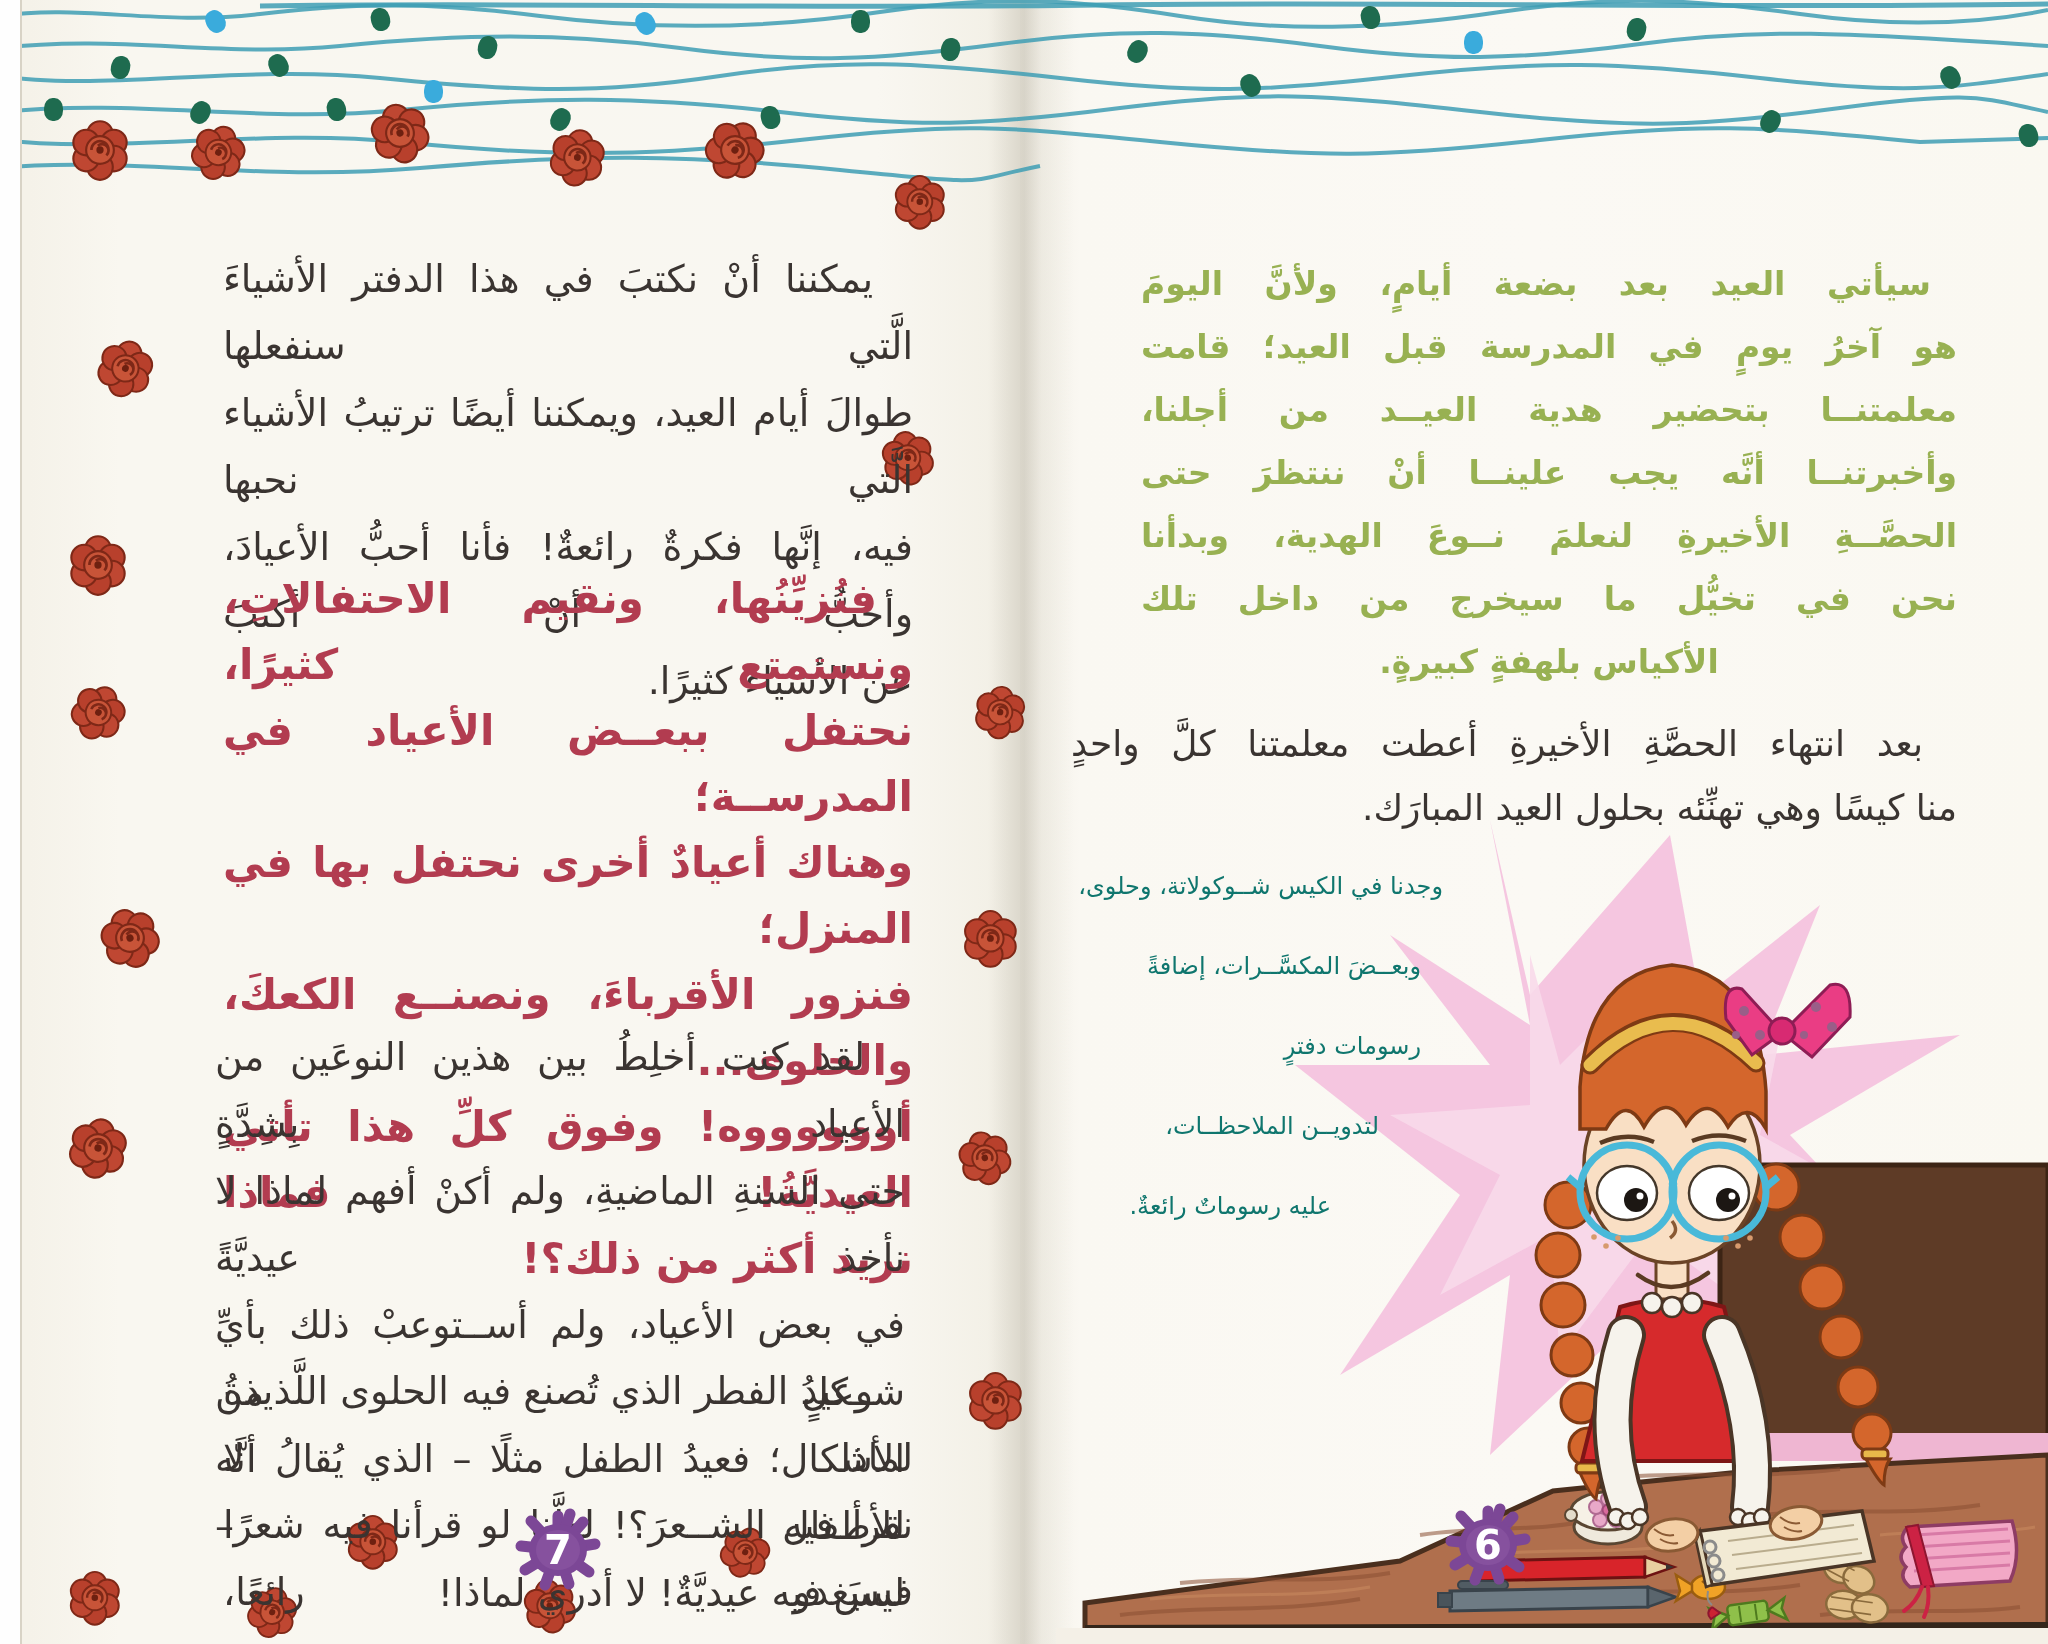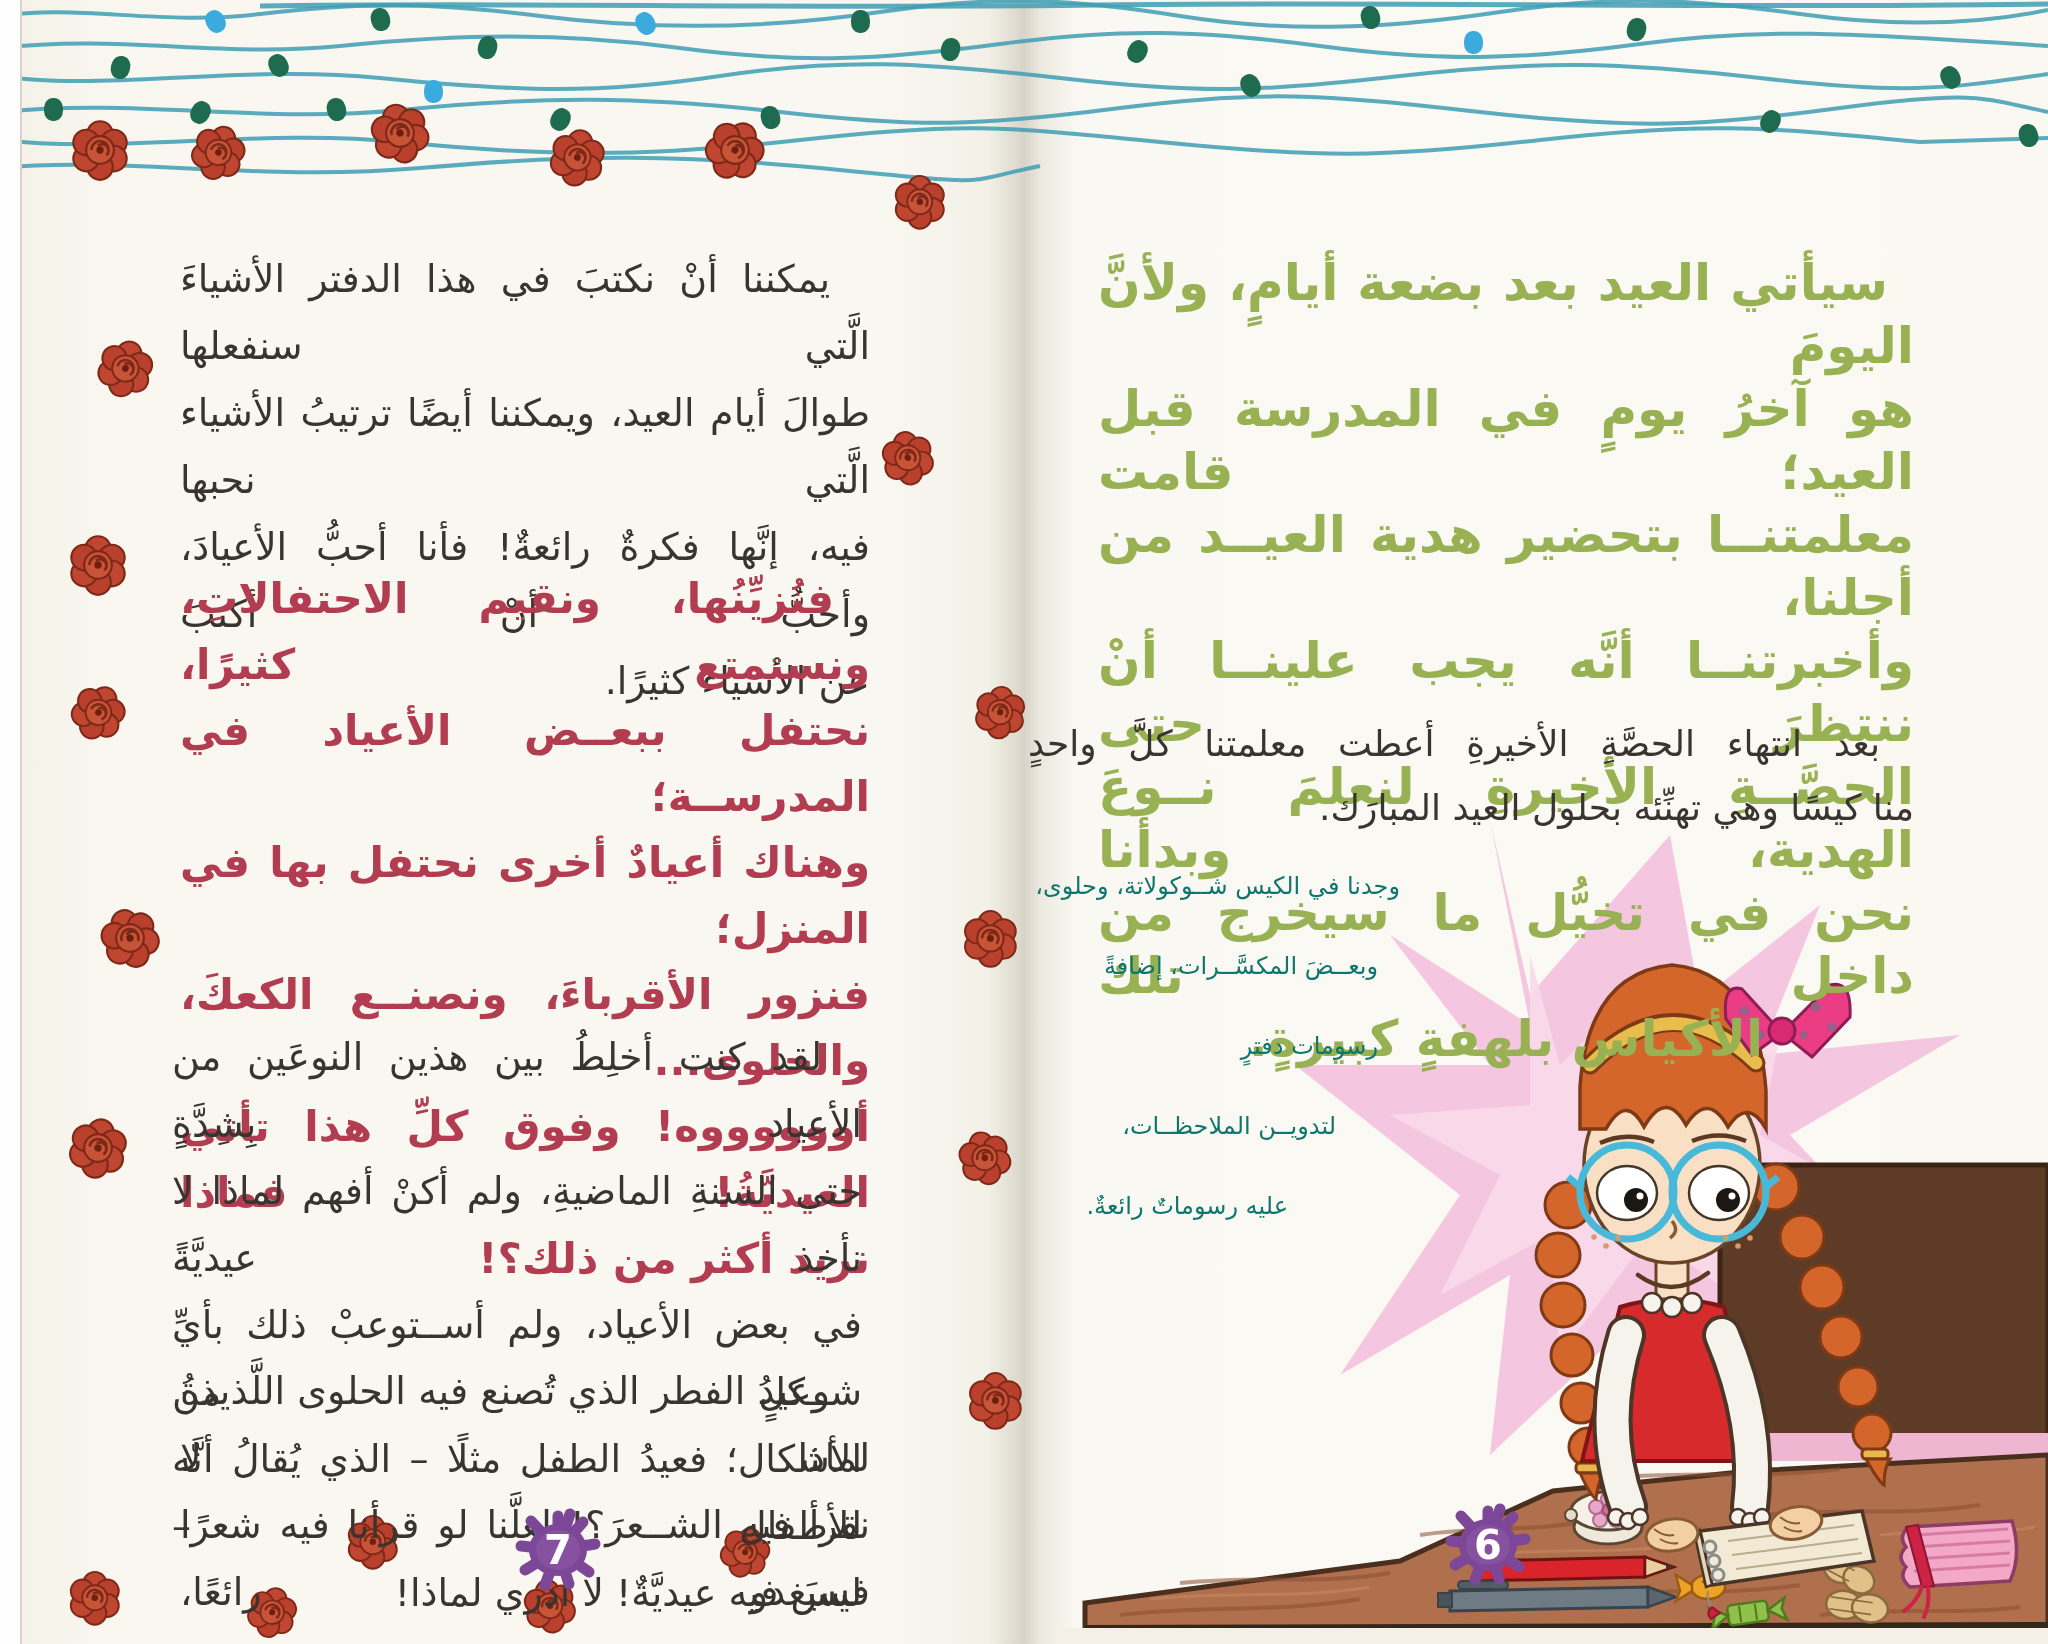--- a/index.html
+++ b/index.html
@@ -15,34 +15,34 @@
   #bottom-edge-strip{position:absolute;left:1056px;top:1628px;width:992px;height:16px;background:#f4f0e7;}
 
   
   #top-deco{position:absolute;left:0;top:0;width:2048px;height:190px;}
   .rose{position:absolute;width:64px;height:64px;}
   .wave-dot{position:absolute;width:19px;height:23px;border-radius:45%;}
   .dot-dg{background:#1e6b4f;}
   .dot-lb{background:#3aabdc;}
 
   
-  .para{position:absolute;direction:rtl;unicode-bidi:embed;}
+  .para{position:absolute;direction:rtl;unicode-bidi:embed;margin-left:43px;}
   .para .line{text-align:justify;text-align-last:justify;}
   #para-left-1{left:180px;top:246px;width:690px;font-size:38px;line-height:67px;color:#3a3431;}
   #para-left-1 .line:first-child{text-indent:40px;}
   #para-left-1 .line:last-child{text-align-last:right;}
   #para-left-red{left:180px;top:566px;width:690px;font-size:42px;line-height:66px;font-weight:700;color:#b23c50;}
   #para-left-red .line:first-child{text-indent:36px;}
   #para-left-red .line:last-child{text-align-last:right;}
   #para-left-3{left:172px;top:1024px;width:690px;font-size:38px;line-height:67px;color:#3a3431;}
   #para-left-3 .line:first-child{text-indent:40px;}
   #para-left-3 .line:last-child{text-align-last:right;}
   #para-left-4{left:180px;top:1358px;width:690px;font-size:38px;line-height:67px;color:#3a3431;}
   #para-left-4 .line:first-child{text-indent:40px;}
-  #para-right-green{left:1098px;top:252px;width:816px;font-size:50px;line-height:63px;font-weight:700;color:#98b152;}
+  #para-right-green{left:1098px;top:252px;width:816px;font-size:33px;line-height:63px;font-weight:700;color:#98b152;}
   #para-right-green .line:first-child{text-indent:26px;}
   #para-right-green .line:last-child{text-align-last:center;}
   #para-right-after{left:1028px;top:712px;width:886px;font-size:36px;line-height:64px;color:#3a3431;}
   #para-right-after .line:first-child{text-indent:34px;}
   #para-right-after .line:last-child{text-align-last:right;}
   #para-right-gift{left:1028px;top:846px;width:372px;font-size:24px;line-height:80px;color:#0f766e;}
   #para-right-gift .line{text-align:right;text-align-last:right;}
   #para-right-gift .l1{padding-right:22px;}
   #para-right-gift .l2{padding-right:64px;}
   #para-right-gift .l3{padding-right:112px;}

